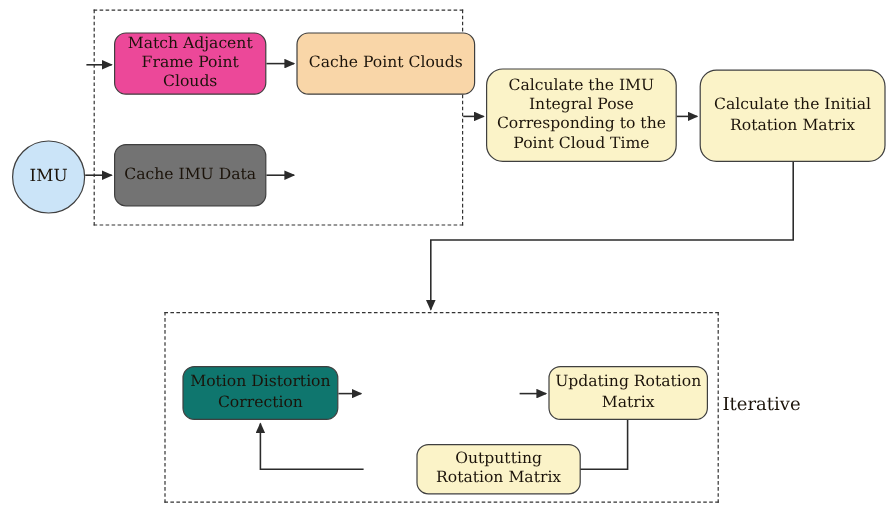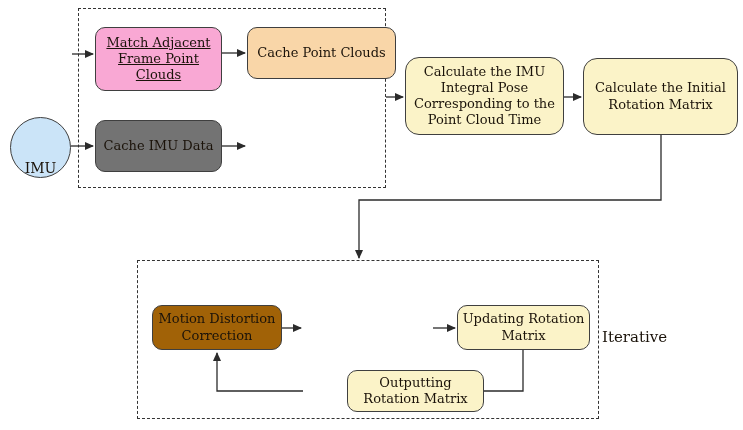--- a/index.html
+++ b/index.html
@@ -44,25 +44,25 @@
     <line x1="222" y1="146" x2="245" y2="146" stroke-width="1.3" marker-end="url(#ah)" style="stroke: rgb(43, 43, 43);"></line>
     <line x1="386" y1="97" x2="403" y2="97" stroke-width="1.3" marker-end="url(#ah)" style="stroke: rgb(43, 43, 43);"></line>
     <line x1="564" y1="97" x2="581" y2="97" stroke-width="1.3" marker-end="url(#ah)" style="stroke: rgb(43, 43, 43);"></line>
     <polyline points="661,135 661,200 359,200 359,258" fill="none" stroke-width="1.3" marker-end="url(#ah)" style="stroke: rgb(43, 43, 43);"></polyline>
     <line x1="282" y1="328" x2="301" y2="328" stroke-width="1.3" marker-end="url(#ah)" style="stroke: rgb(43, 43, 43);"></line>
     <line x1="433" y1="328" x2="455" y2="328" stroke-width="1.3" marker-end="url(#ah)" style="stroke: rgb(43, 43, 43);"></line>
     <polyline points="523,350 523,391 442,391" fill="none" stroke-width="1.3" marker-end="url(#ah)" style="stroke: rgb(43, 43, 43);"></polyline>
     <polyline points="303,391 217,391 217,353" fill="none" stroke-width="1.3" marker-end="url(#ah)" style="stroke: rgb(43, 43, 43);"></polyline>
   </svg>
 
-  <div class="node circle" style="left: 10px; top: 117px; width: 61px; height: 61px; background-color: rgb(203, 228, 248); align-items: flex-end;">
+  <div class="node circle" style="left: 10px; top: 117px; width: 61px; height: 61px; background-color: rgb(203, 228, 248);">
     <span>IMU</span>
   </div>
 
-  <div class="node rounded" style="left: 95px; top: 27px; width: 127px; height: 64px; background-color: #f9a8d4; text-decoration: underline;">
+  <div class="node rounded" style="left: 95px; top: 27px; width: 127px; height: 52px; background-color: #ec4899;">
     <span>Match Adjacent
 Frame Point
 Clouds</span>
   </div>
   <div class="node rounded" style="left: 247px; top: 27px; width: 149px; height: 52px; background-color: rgb(249, 214, 168);">
     <span>Cache Point Clouds</span>
   </div>
   <div class="node rounded" style="left: 95px; top: 120px; width: 127px; height: 52px; background-color: #737373;">
     <span>Cache IMU Data</span>
   </div>
@@ -71,21 +71,21 @@
     <span>Calculate the IMU
 Integral Pose
 Corresponding to the
 Point Cloud Time</span>
   </div>
   <div class="node biground" style="left: 583px; top: 58px; width: 155px; height: 77px; background-color: rgb(251, 243, 200);">
     <span>Calculate the Initial
 Rotation Matrix</span>
   </div>
 
-  <div class="node rounded" style="left: 152px; top: 305px; width: 130px; height: 45px; background-color: #a16207;">
+  <div class="node rounded" style="left: 152px; top: 305px; width: 130px; height: 45px; background-color: #0f766e;">
     <span>Motion Distortion
 Correction</span>
   </div>
   <div class="node rounded" style="left: 457px; top: 305px; width: 133px; height: 45px; background-color: rgb(251, 243, 200);">
     <span>Updating Rotation
 Matrix</span>
   </div>
   <div class="node rounded" style="left: 303px; top: 370px; width: 137px; height: 42px; background-color: rgb(251, 243, 200); margin-left: 44px;">
     <span>Outputting
 Rotation Matrix</span>

